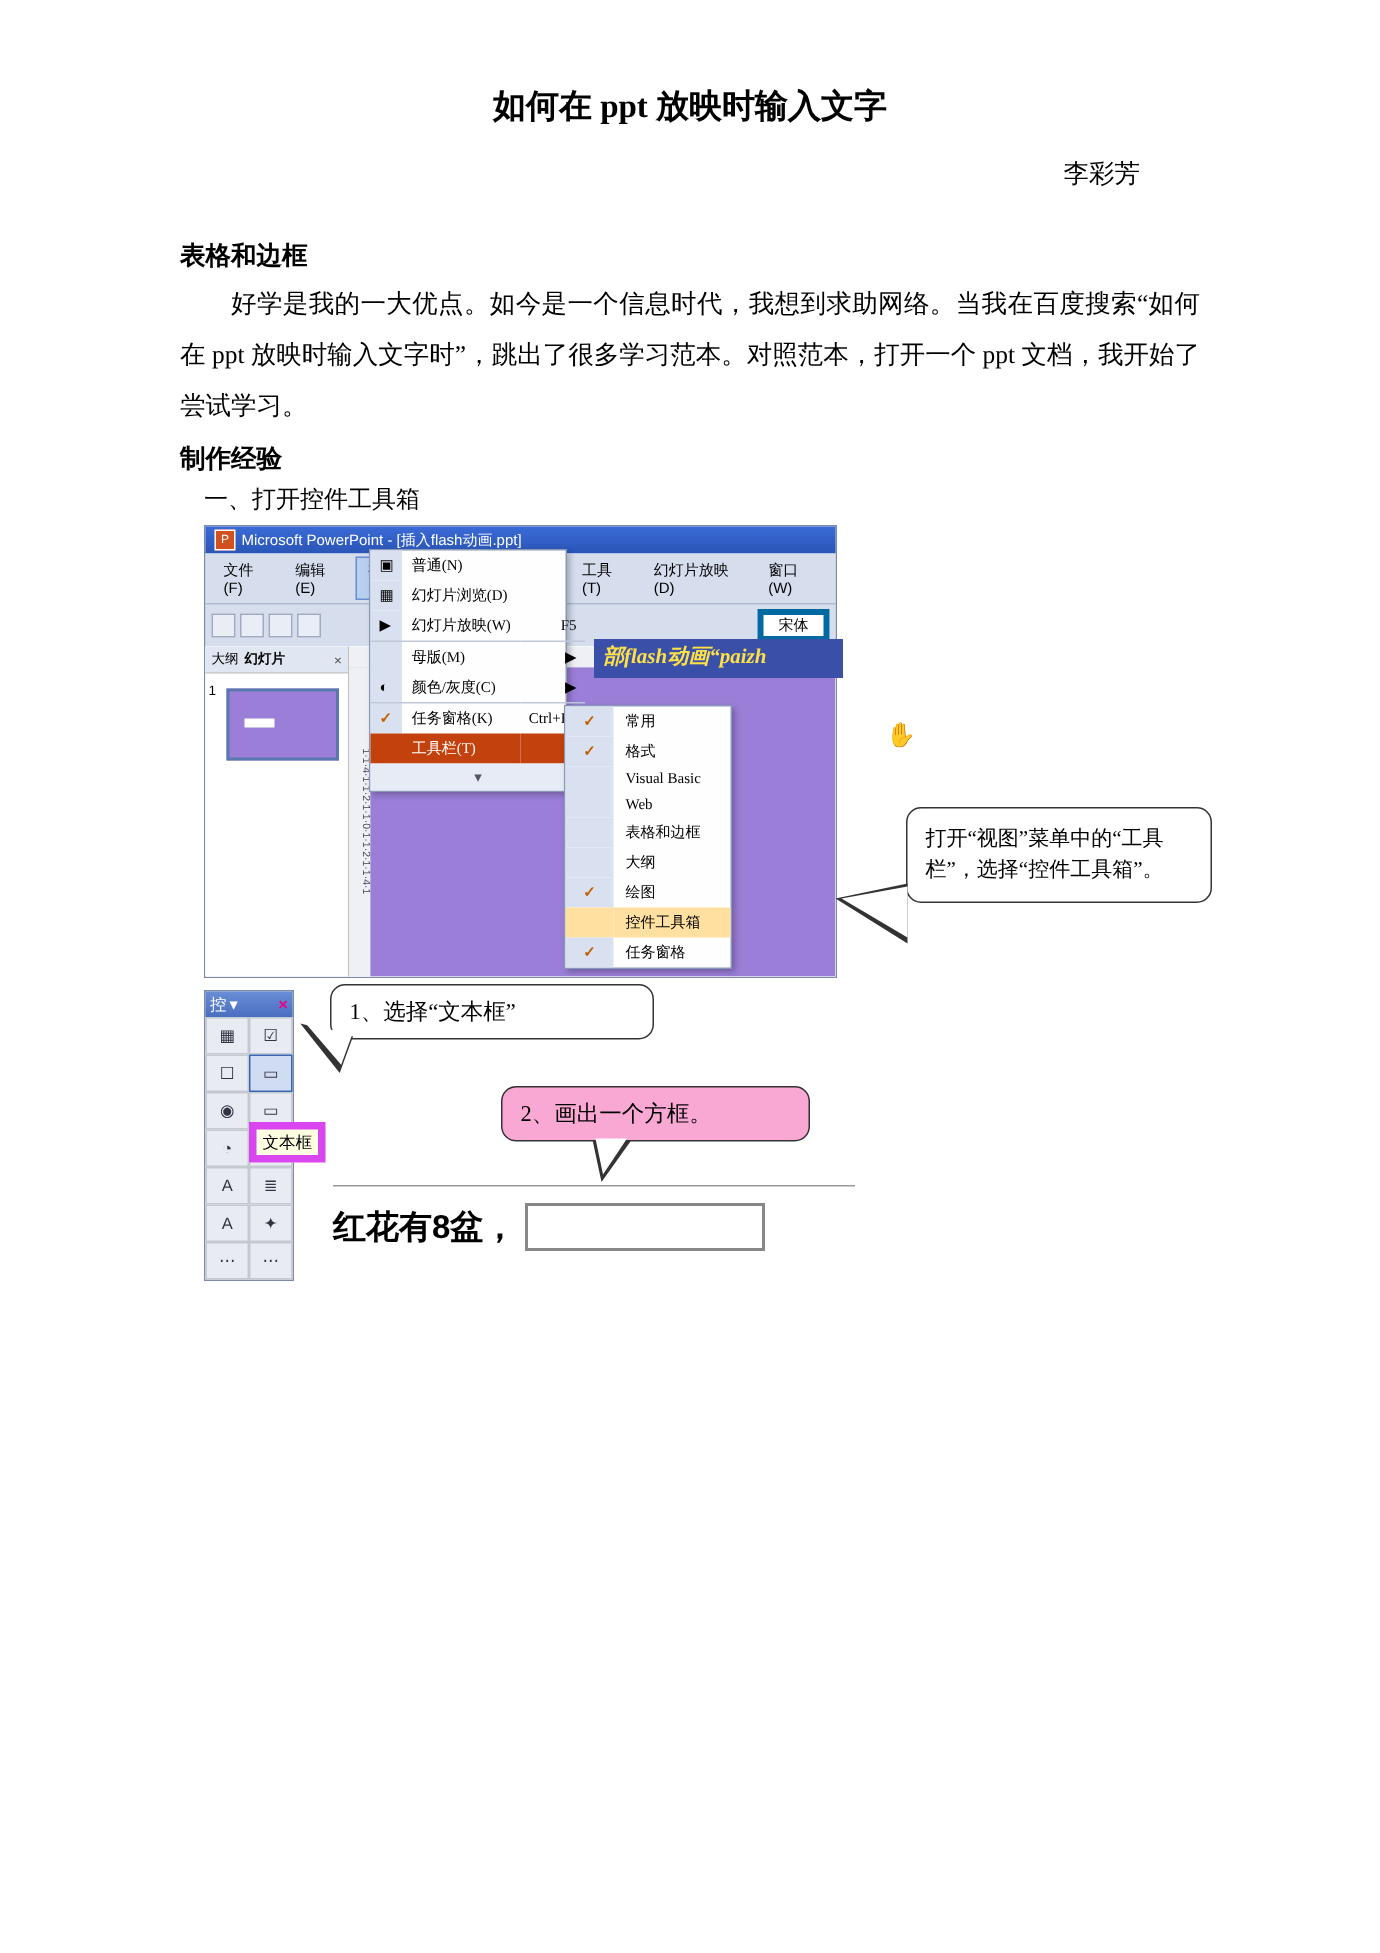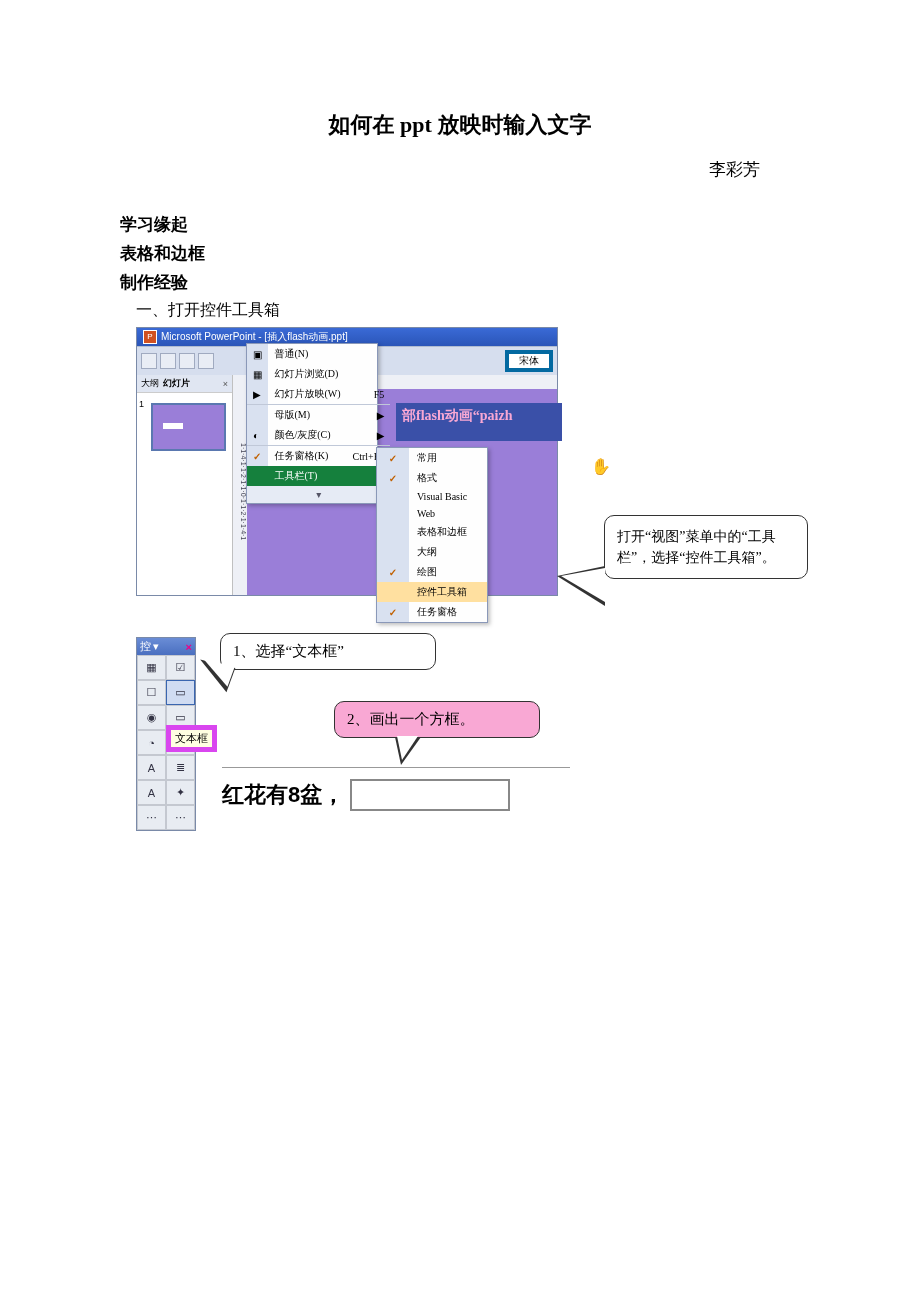--- a/index.html
+++ b/index.html
@@ -4,21 +4,21 @@
 <style>
   body {
     margin: 0;
     background: #fff;
     font-family: "SimSun", "宋体", serif;
     font-size: 16px;
     color: #000;
     width: 920px;
   }
   .page {
-    padding: 110px 120px 80px 120px;
+    padding: 56px 120px 80px 120px;
   }
   h1.title {
     font-family: "SimSun", serif;
     font-weight: bold;
     font-size: 22px;
     text-align: center;
     margin: 0 0 18px 0;
   }
   .author {
     text-align: right;
@@ -159,21 +159,21 @@
     width: 130px;
     background: #fefefe;
     border: 1px solid #8a98b8;
     box-shadow: 2px 2px 4px rgba(0,0,0,.25);
     font-size: 10px;
     z-index: 5;
   }
   .dropdown1 .dicon-col { background:#d9e1f0; width:20px; }
   .dropdown1 table { border-collapse: collapse; width:100%; }
   .dropdown1 td { padding: 3px 6px; white-space: nowrap; }
-  .dropdown1 tr.hi td { background:#15803d; color:#fff; }
+  .dropdown1 tr.hi td { background:#c2410c; color:#fff; }
   .dropdown1 .arrow { text-align:right; padding-right:6px; }
   .dropdown1 .chk { color:#c06000; font-weight:bold; }
   .dropdown1 .sep td { border-top:1px solid #c0c8d8; padding:0; height:0; }
   .dropdown1 .exp td { text-align:center; background:#e6ebf5; color:#556; }
 
   
   .dropdown2 {
     position: absolute;
     left: 240px;
     top: 120px;
@@ -188,29 +188,30 @@
   .dropdown2 td { padding: 3px 8px; white-space: nowrap; }
   .dropdown2 .ico { width:16px; background:#d9e1f0; text-align:center; color:#c06000; font-weight:bold; }
   .dropdown2 tr.hi td { background:#ffe0a0;margin-left:45px; }
   .dropdown2 tr.hi td.ico { background:#ffe0a0; }
 
   .flash-banner {
     position:absolute;
     left: 260px;
     top: 76px;
     width: 160px;
-    height: 38px;
+    height: 26px;
     background:#3a50a8;
-    color:#f9a8d4;
+    color:#fde047;
     font-size:14px;
     font-weight:bold;
     line-height:26px;
     padding-left:6px;
     overflow:hidden;
     z-index:3;
+    font-style:italic;
   }
 
   
   .callout1 {
     position: absolute;
     left: 468px;
     top: 188px;
     width: 178px;
     border: 1px solid #333;
     border-radius: 10px;
@@ -385,33 +386,43 @@
 
 </style>
 </head>
 <body>
 
 <div class="page">
 
   <h1 class="title">如何在 ppt 放映时输入文字</h1>
   <div class="author">李彩芳</div>
 
-  <div class="section-head">学习缘起</div>
 
   <div class="section-head">表格和边框</div>
+  <p class="para">好学是我的一大优点。如今是一个信息时代，我想到求助网络。当我在百度搜索“如何在 ppt 放映时输入文字时”，跳出了很多学习范本。对照范本，打开一个 ppt 文档，我开始了尝试学习。</p>
 
   <div class="section-head">制作经验</div>
   <div class="step-head">一、打开控件工具箱</div>
 
   <div class="fig1-wrap">
 
     <div class="ppt-window">
       <div class="ppt-titlebar">
         <span class="icon-ppt">P</span>
         <span>Microsoft PowerPoint - [插入flash动画.ppt]</span>
+      </div>
+      <div class="ppt-menubar">
+        <span class="mitem">文件(F)</span>
+        <span class="mitem">编辑(E)</span>
+        <span class="mitem active">视图(V)</span>
+        <span class="mitem">插入(I)</span>
+        <span class="mitem">格式(O)</span>
+        <span class="mitem">工具(T)</span>
+        <span class="mitem">幻灯片放映(D)</span>
+        <span class="mitem">窗口(W)</span>
       </div>
       <div class="ppt-toolbar">
         <span class="tbtn"></span>
         <span class="tbtn"></span>
         <span class="tbtn"></span>
         <span class="tbtn"></span>
         <span style="flex:1"></span>
         <span style="border:4px solid #0369a1; padding:0 10px; background:#fff;">宋体</span>
       </div>
       <div class="ppt-body">

